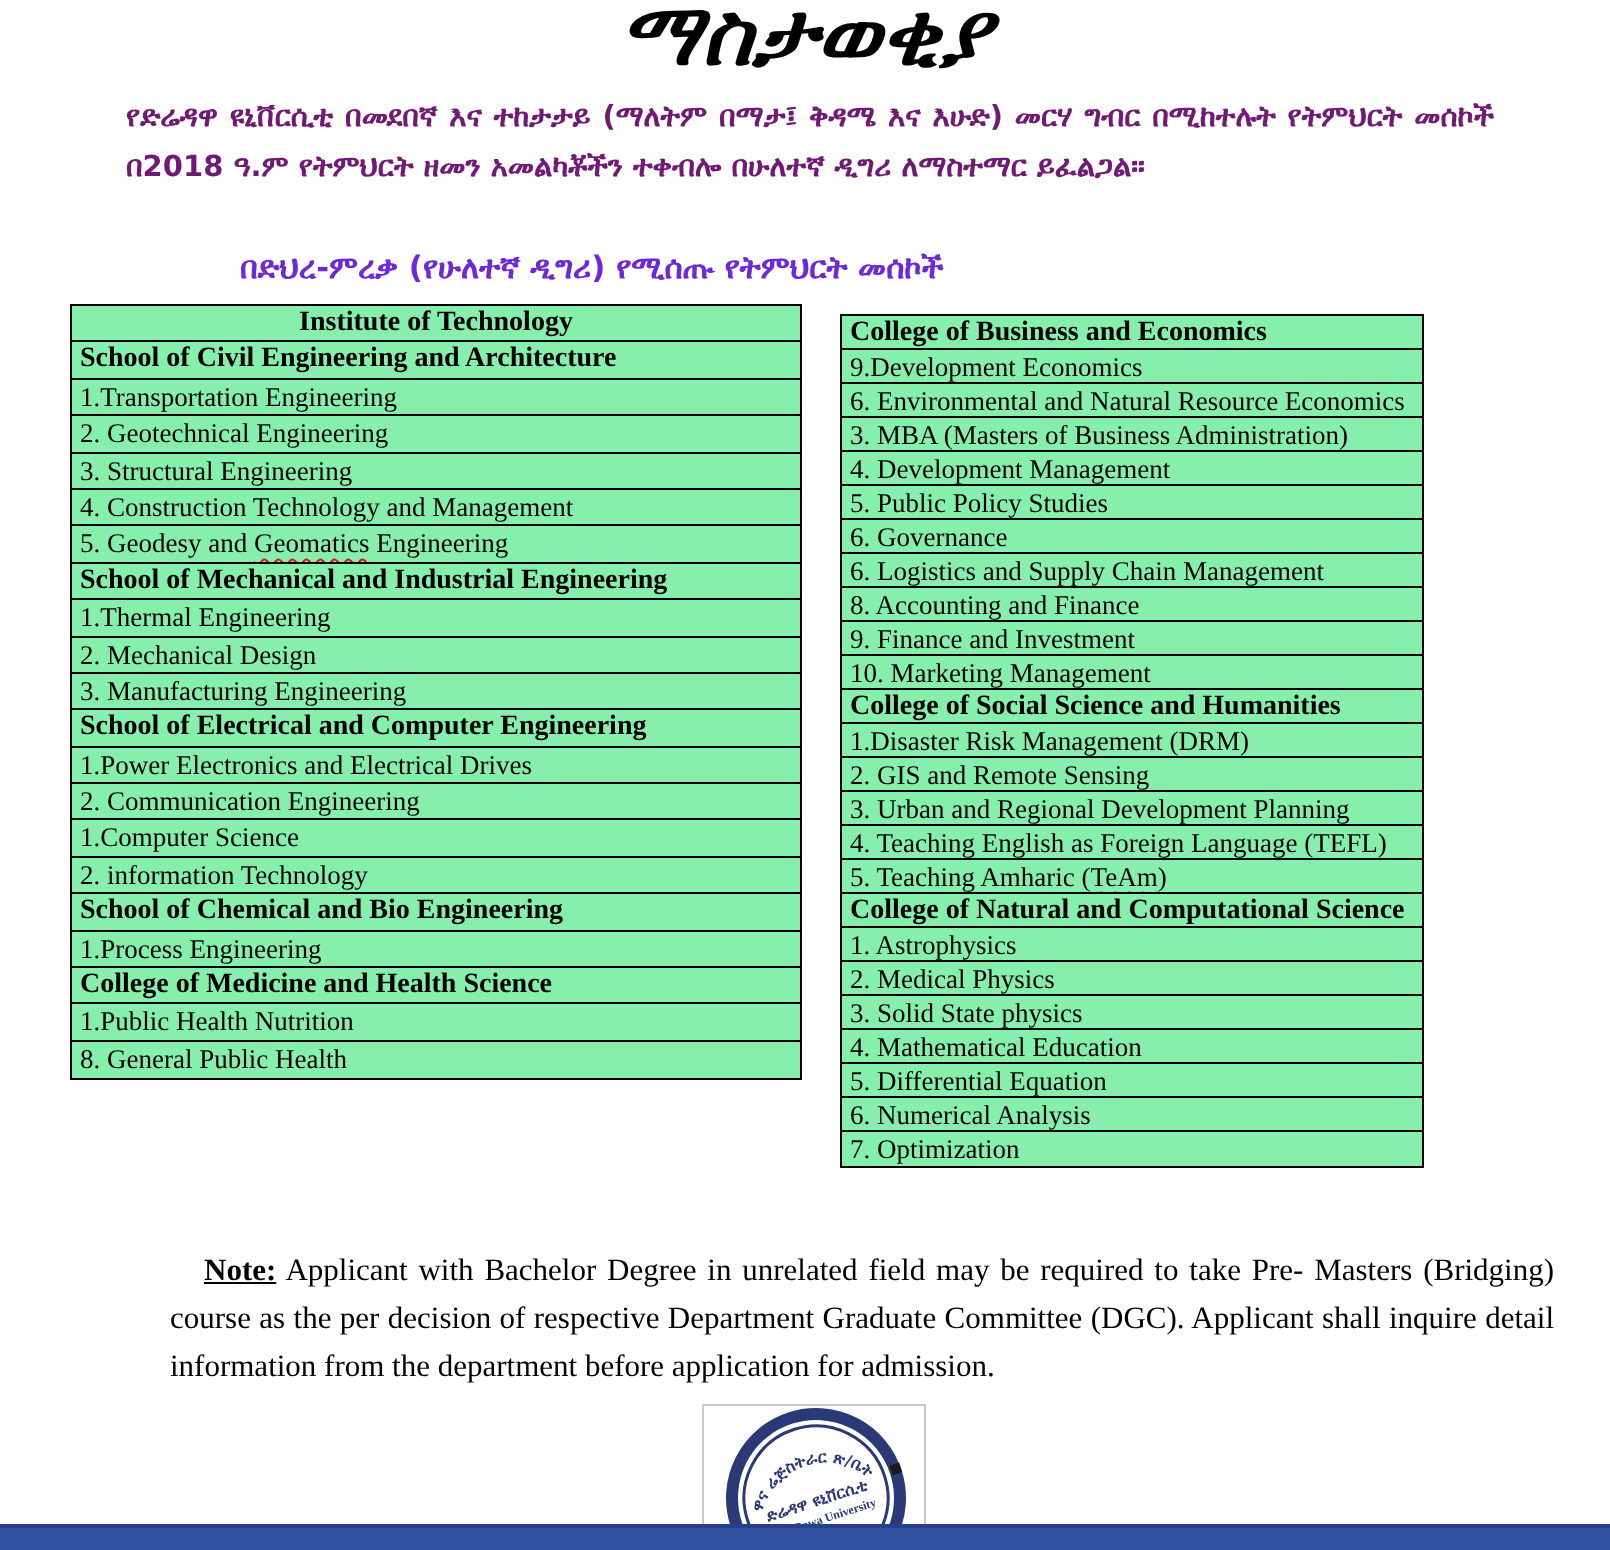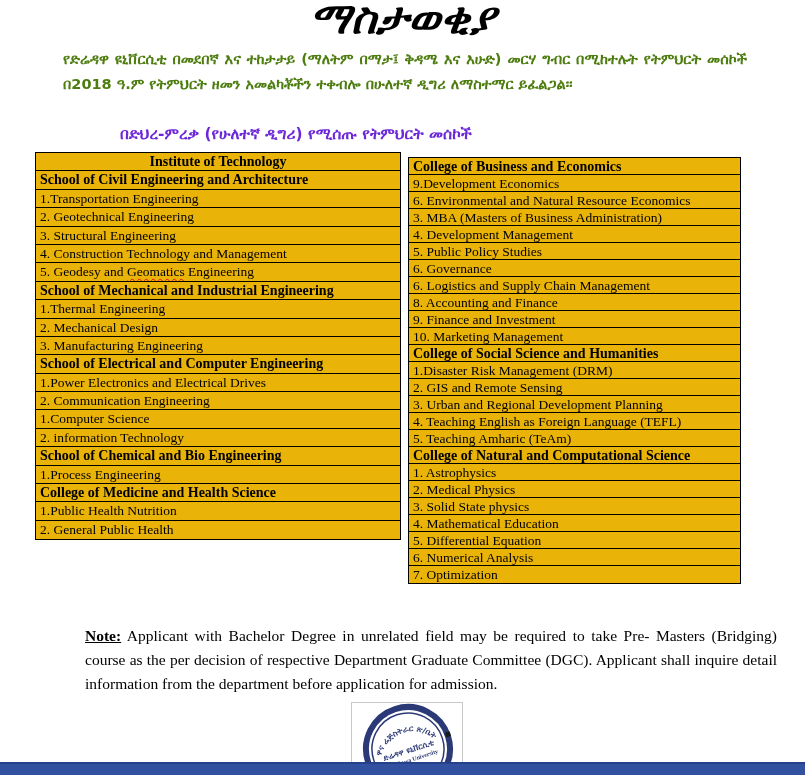--- a/index.html
+++ b/index.html
@@ -26,38 +26,38 @@
   }
   .intro {
     position: absolute;
     top: 47px; left: 63px;
     width: 684px;
     font-family: "DejaVu Sans", sans-serif;
     font-size: 14.5px;
     line-height: 25px;
     font-weight: bold;
     text-align: justify;
-    color: #4d7c0f;
+    color: #701a75;
   }
   .subheading {
     position: absolute;
     top: 125px; left: 120px;
     font-family: "DejaVu Sans", sans-serif;
     font-size: 15.5px;
     font-weight: bold;
     color: #6d28d9;
   }
   .ptable {
     position: absolute;
     border: 1px solid #000;
-    background: #eab308;
+    background: #86efac;
     font-family: "Liberation Serif", serif;
   }
   .ptable-left  { top: 152px; left: 35px;  width: 366px; }
-  .ptable-right { top: 157px; left: 408px; width: 333px; font-family: Liberation Serif, serif; }
+  .ptable-right { top: 157px; left: 420px; width: 292px; font-family: Liberation Serif, serif; }
   .t-row {
     border-bottom: 1px solid #000;
     padding-left: 4px;
     white-space: nowrap;
     overflow: hidden;
     font-size: 13.5px;
   }
   .ptable-left  .t-row { height: 18.4px; line-height: 18.6px; }
   .ptable-right .t-row { height: 17px;   line-height: 17.2px; }
   .t-row:last-child { border-bottom: none; }
@@ -76,20 +76,21 @@
     width: 692px;
     font-family: "Liberation Serif", serif;
     font-size: 15.5px;
     line-height: 24px;
     text-align: justify;
     color: #000;
   }
   .note .note-label {
     font-weight: bold;
     text-decoration: underline;
+    margin-left: 17px;
   }
   .seal-box {
     position: absolute;
     top: 702px; left: 351px;
     width: 112px; height: 73px;
     background: #fff;
     border: 1px solid #c9c9c9;
     z-index: 1;
     overflow: hidden;
   }
@@ -127,21 +128,21 @@
       <div class="t-row i">3. Manufacturing Engineering</div>
       <div class="t-row h">School of Electrical and Computer Engineering</div>
       <div class="t-row i">1.Power Electronics and Electrical Drives</div>
       <div class="t-row i">2. Communication Engineering</div>
       <div class="t-row i">1.Computer Science</div>
       <div class="t-row i">2. information Technology</div>
       <div class="t-row h">School of Chemical and Bio Engineering</div>
       <div class="t-row i">1.Process Engineering</div>
       <div class="t-row h">College of Medicine and Health Science</div>
       <div class="t-row i">1.Public Health Nutrition</div>
-      <div class="t-row i">2. General Public Health</div>
+      <div class="t-row i">8. General Public Health</div>
     </div>
 
   <div class="ptable ptable-right">
       <div class="t-row h">College of Business and Economics</div>
       <div class="t-row i">9.Development Economics</div>
       <div class="t-row i">6. Environmental and Natural Resource Economics</div>
       <div class="t-row i">3. MBA (Masters of Business Administration)</div>
       <div class="t-row i">4. Development Management</div>
       <div class="t-row i">5. Public Policy Studies</div>
       <div class="t-row i">6. Governance</div>

